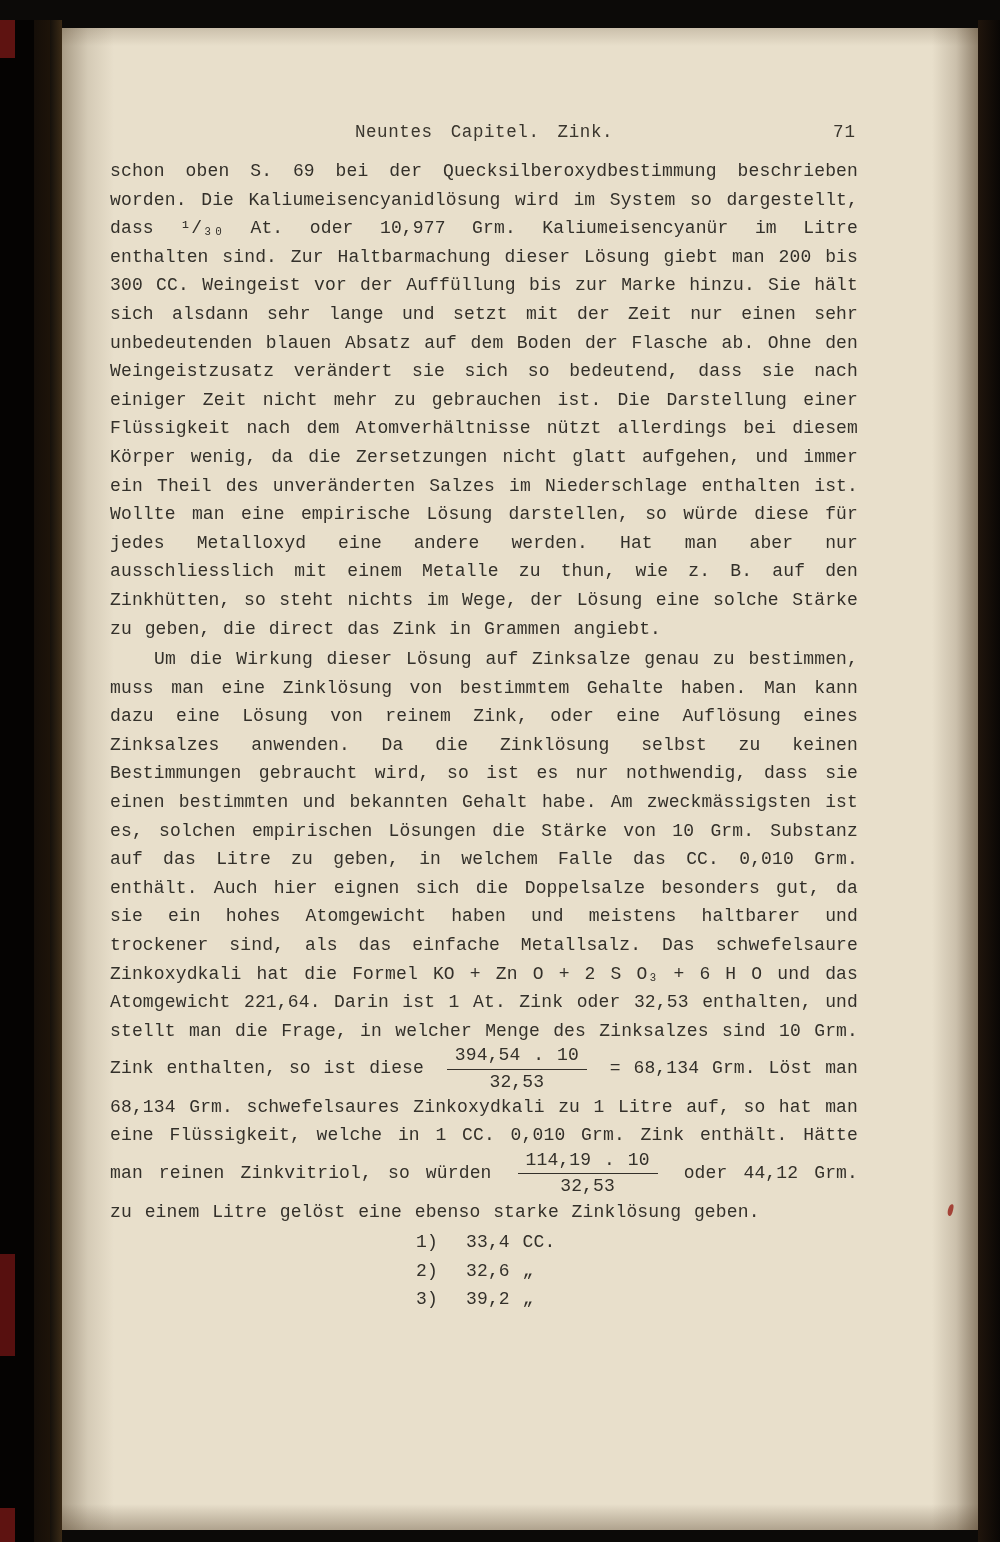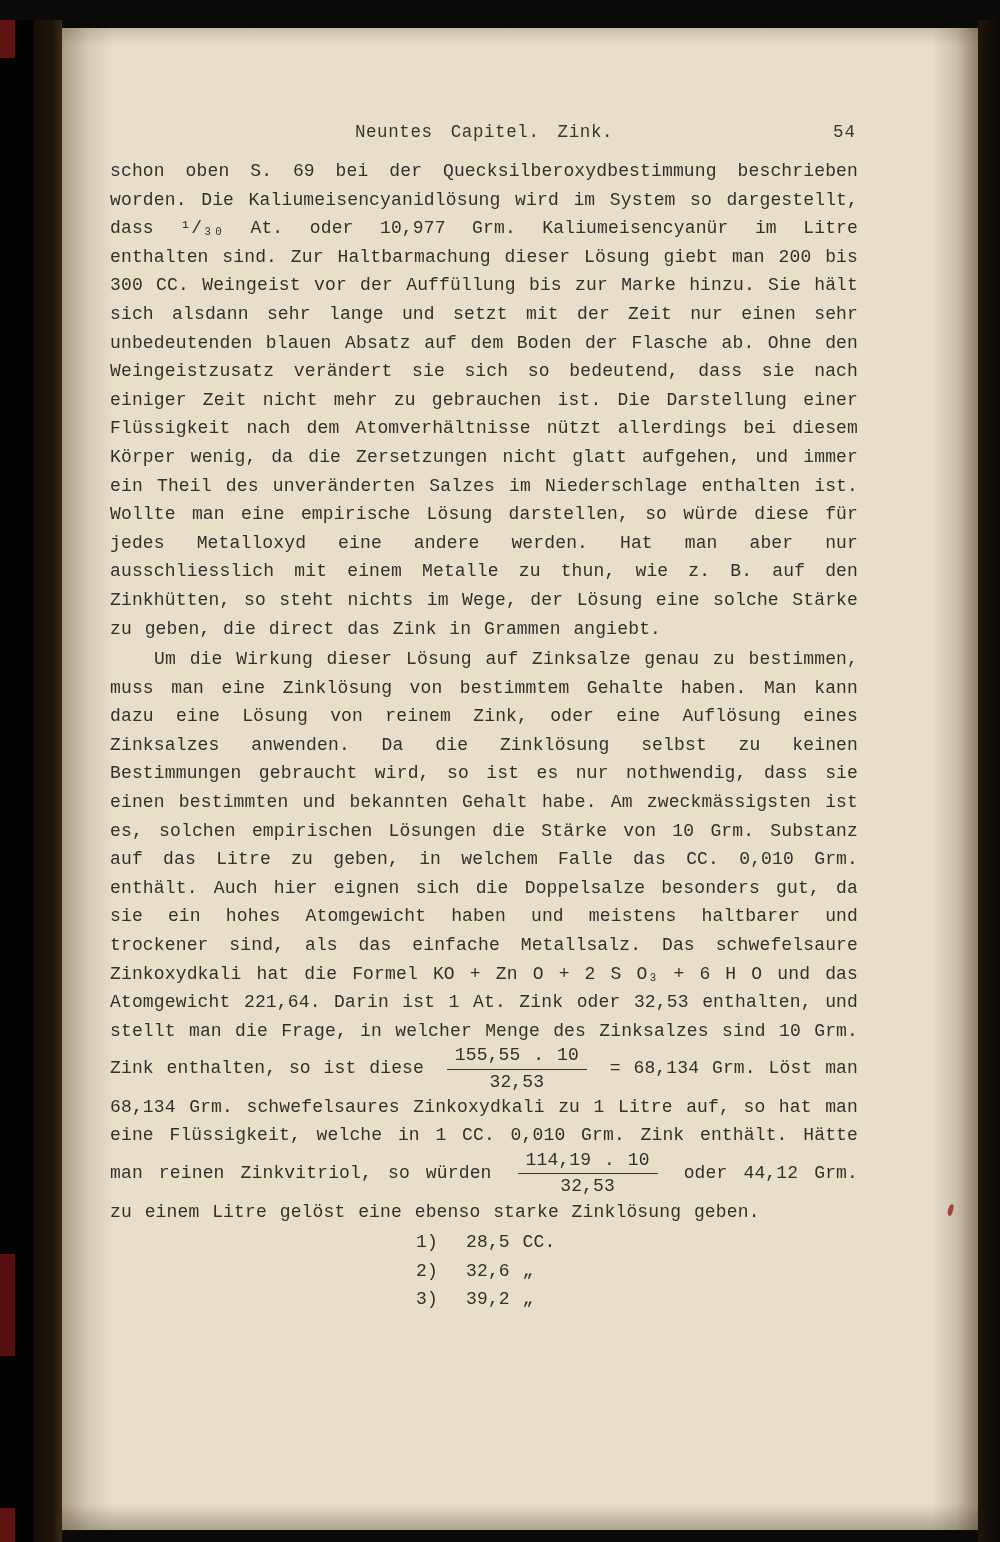--- a/index.html
+++ b/index.html
@@ -94,39 +94,39 @@
     <div class="maroon m1"></div>
     <div class="maroon m2"></div>
     <div class="maroon m3"></div>
   </div>
 
   <div class="page">
     <div class="textblock">
 
       <div class="pheader">
         <span>Neuntes Capitel. Zink.</span>
-        <span class="pagenum">54</span>
+        <span class="pagenum">71</span>
       </div>
 
       <div class="bodytext">
 
         <p>schon oben S. 69 bei der Quecksilberoxydbestimmung beschrieben worden. Die Kaliumeisencyanidlösung wird im System so dargestellt, dass ¹/₃₀ At. oder 10,977 Grm. Kaliumeisencyanür im Litre enthalten sind. Zur Haltbarmachung dieser Lösung giebt man 200 bis 300 CC. Weingeist vor der Auffüllung bis zur Marke hinzu. Sie hält sich alsdann sehr lange und setzt mit der Zeit nur einen sehr unbedeutenden blauen Absatz auf dem Boden der Flasche ab. Ohne den Weingeistzusatz verändert sie sich so bedeutend, dass sie nach einiger Zeit nicht mehr zu gebrauchen ist. Die Darstellung einer Flüssigkeit nach dem Atomverhältnisse nützt allerdings bei diesem Körper wenig, da die Zersetzungen nicht glatt aufgehen, und immer ein Theil des unveränderten Salzes im Niederschlage enthalten ist. Wollte man eine empirische Lösung darstellen, so würde diese für jedes Metalloxyd eine andere werden. Hat man aber nur ausschliesslich mit einem Metalle zu thun, wie z. B. auf den Zinkhütten, so steht nichts im Wege, der Lösung eine solche Stärke zu geben, die direct das Zink in Grammen angiebt.</p>
 
         <p class="indent sp"><span>Um die Wirkung dieser Lösung auf Zinksalze genau zu bestimmen, muss man eine Zinklösung von bestimmtem Gehalte haben. Man kann dazu eine Lösung von reinem Zink, oder eine Auflösung eines Zinksalzes anwenden. Da die Zinklösung selbst zu keinen Bestimmungen gebraucht wird, so ist es nur nothwendig, dass sie einen bestimmten und bekannten Gehalt habe. Am zweckmässigsten ist es, solchen empirischen Lösungen die Stärke von 10 Grm. Substanz auf das Litre zu geben, in welchem Falle das CC. 0,010 Grm. enthält. Auch hier eignen sich die Doppelsalze besonders gut, da sie ein hohes Atomgewicht haben und meistens haltbarer und trockener sind, als das einfache Metallsalz. Das schwefelsaure Zinkoxydkali hat die Formel KO + Zn O + 2 S O₃ + 6 H O und das Atomgewicht 221,64. Darin ist 1 At. Zink oder 32,53 enthalten, und stellt man die Frage, in welcher Menge des Zinksalzes sind 10 Grm. Zink enthalten, so ist diese</span>
-          <span class="frac"><span class="num">155,55 . 10</span><span class="den">32,53</span></span>
+          <span class="frac"><span class="num">394,54 . 10</span><span class="den">32,53</span></span>
           <span>= 68,134 Grm. Löst man 68,134 Grm. schwefelsaures Zinkoxydkali zu 1 Litre auf, so hat man eine Flüssigkeit, welche in 1 CC. 0,010 Grm. Zink enthält. Hätte man reinen Zinkvitriol, so würden</span>
           <span class="frac"><span class="num">114,19 . 10</span><span class="den">32,53</span></span>
           <span>oder 44,12 Grm. zu einem Litre gelöst eine ebenso starke Zinklösung geben.</span>
         </p>
 
 
         <div class="trials">
           <div class="trial-row">
             <span class="trial-label">1)</span>
-            <span class="trial-value">28,5 CC.</span>
+            <span class="trial-value">33,4 CC.</span>
           </div>
           <div class="trial-row">
             <span class="trial-label">2)</span>
             <span class="trial-value">32,6 „</span>
           </div>
           <div class="trial-row">
             <span class="trial-label">3)</span>
             <span class="trial-value">39,2 „</span>
           </div>
         </div>

